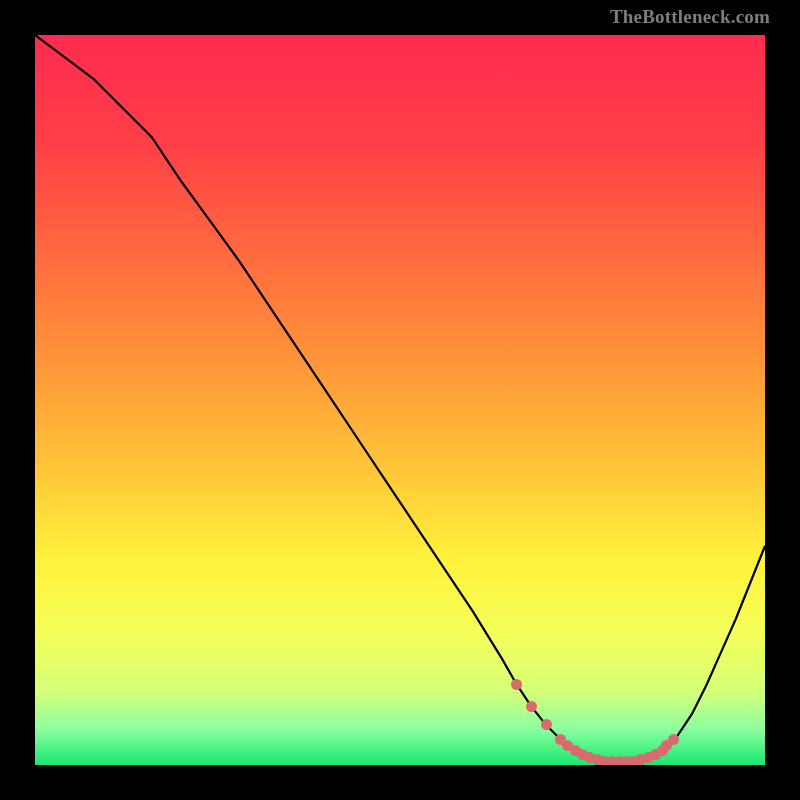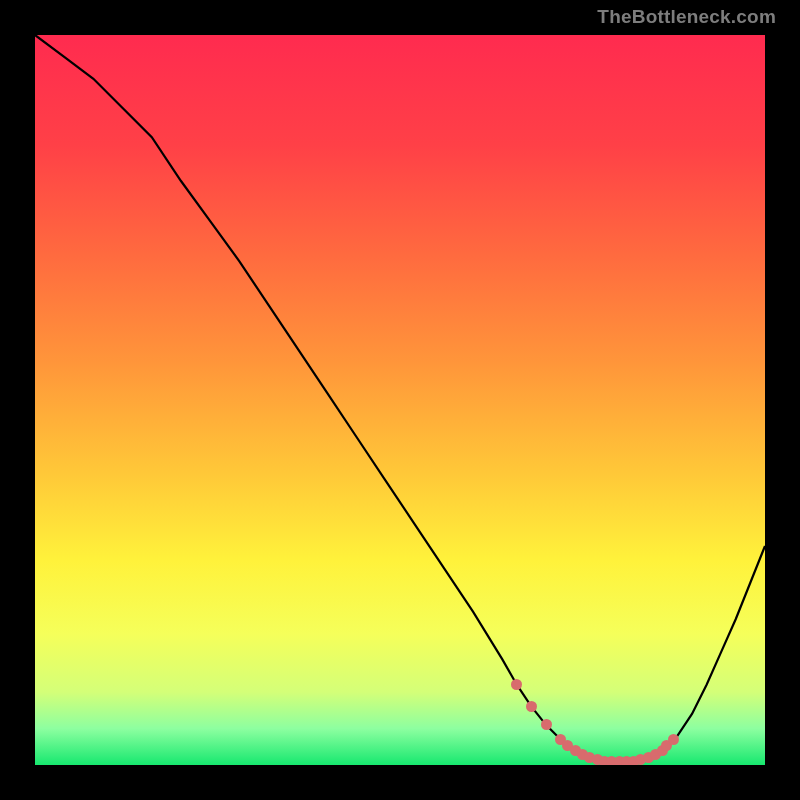--- a/index.html
+++ b/index.html
@@ -25,22 +25,22 @@
   .curve {
     position: absolute;
     left: 0; top: 0;
     width: 730px;
     height: 730px;
     pointer-events: none;
   }
   .attribution {
     position: absolute;
     top: 6px;
-    right: 24px;
-    font-family: Liberation Sans, sans-serif;
+    right: 30px;
+    font-family: Liberation Serif, serif;
     font-size: 19px;
     font-weight: 600;
     color: #7d7d7d;
     letter-spacing: 0.2px;
   }
   .marker {
     position: absolute;
     border-radius: 50%;
     background: #d86b6d;
   }

